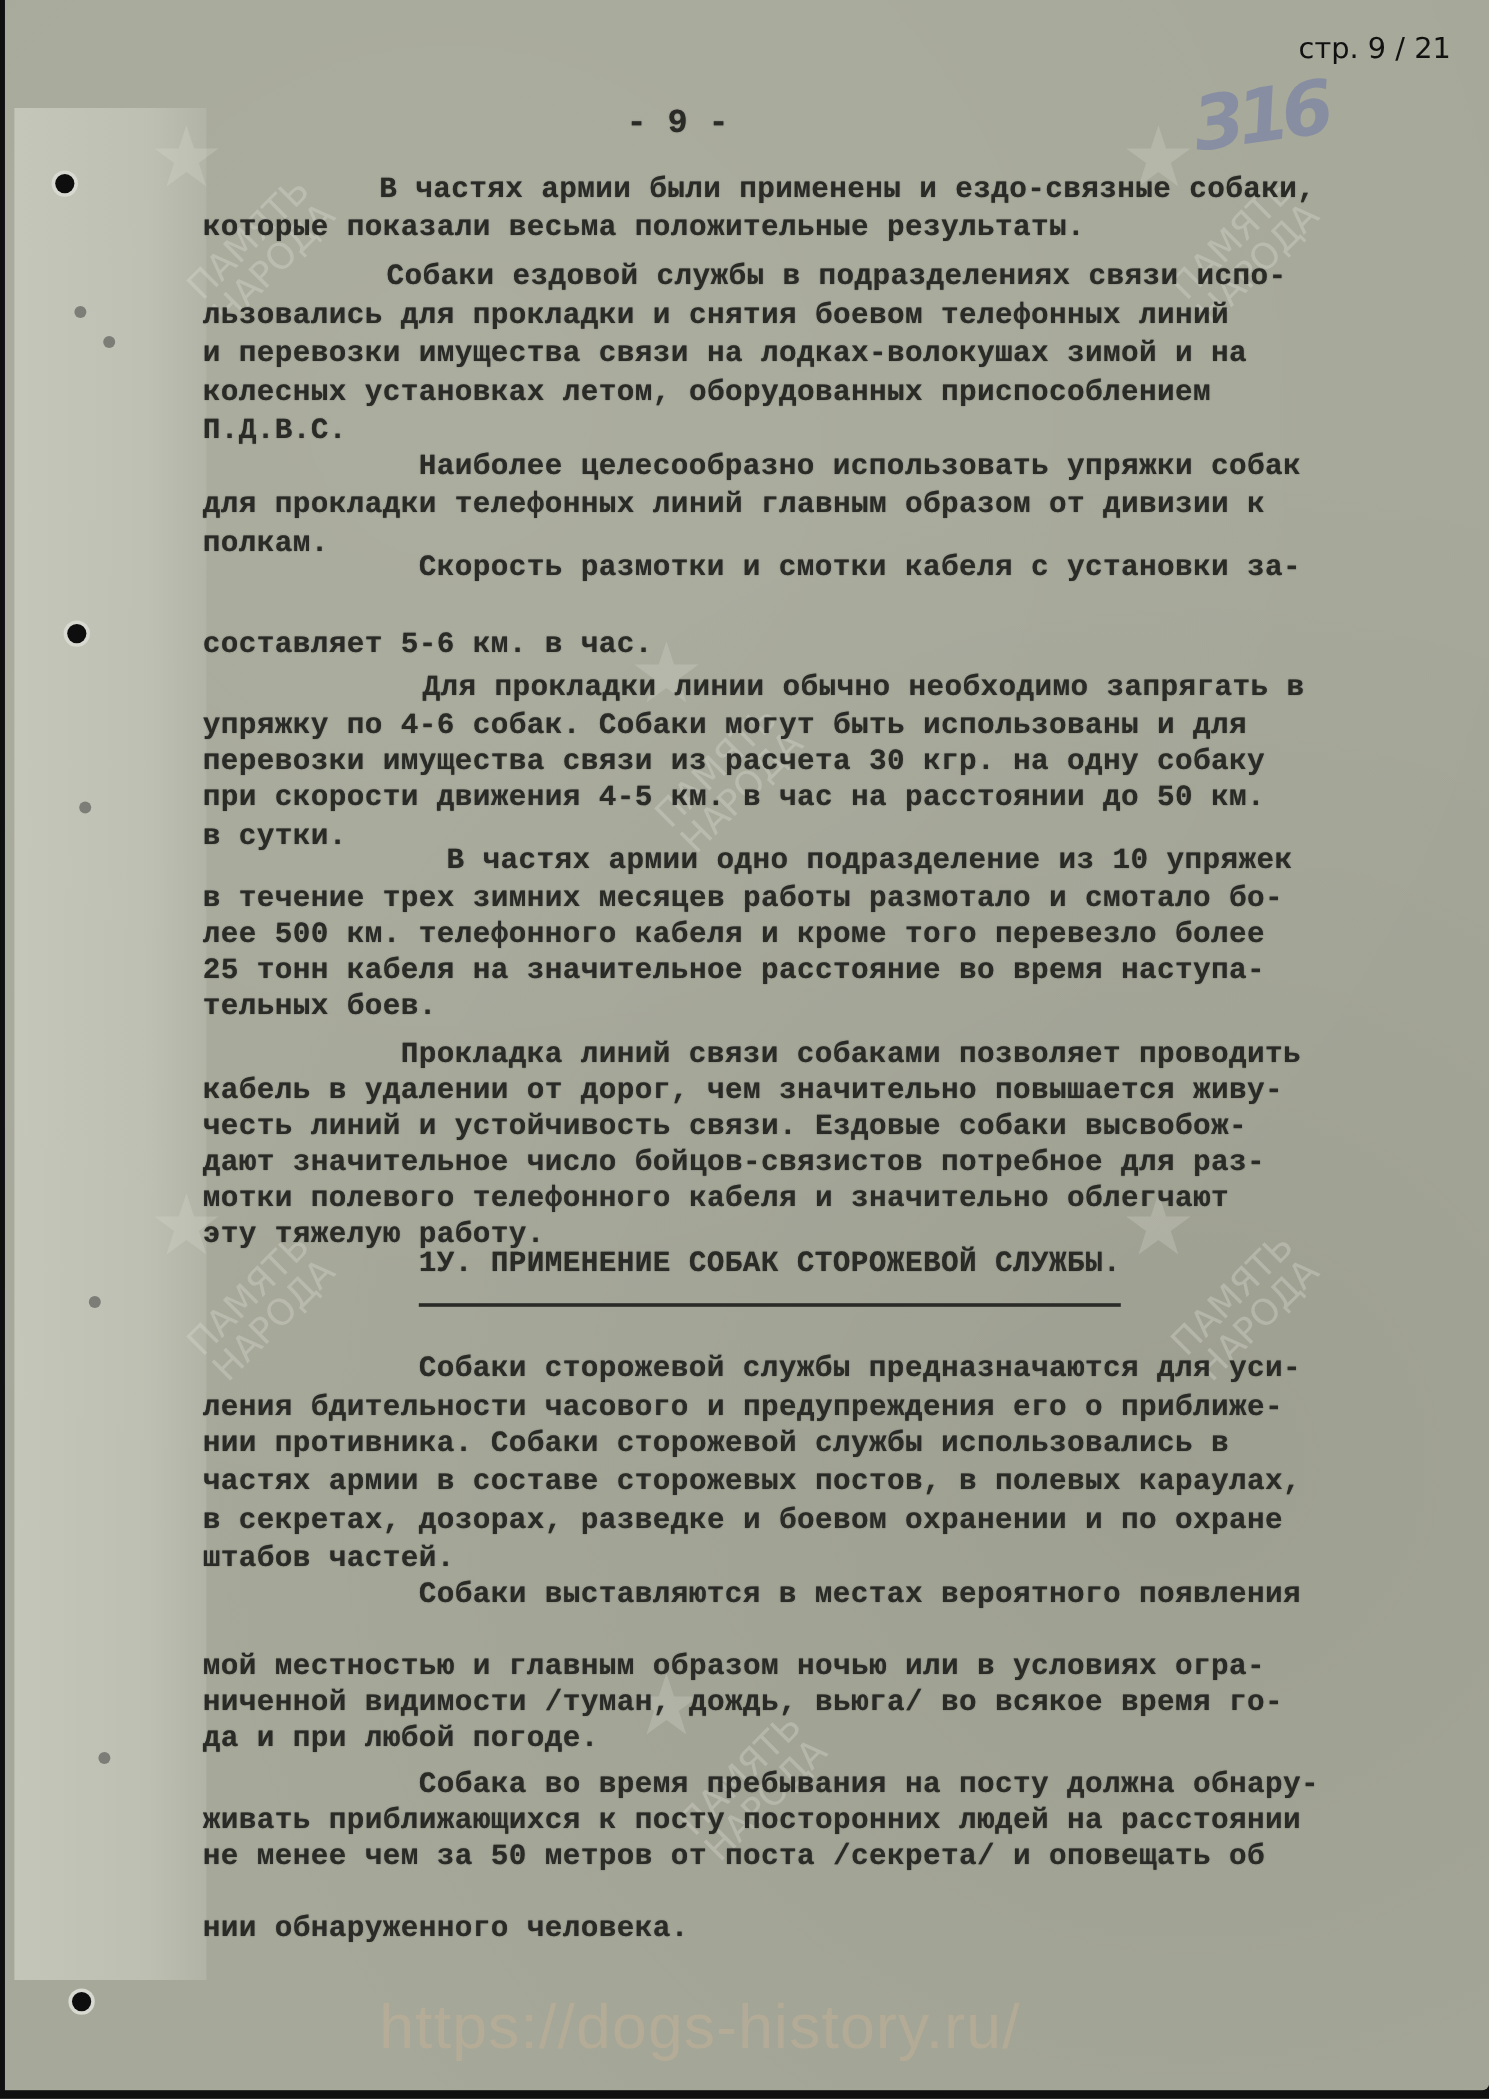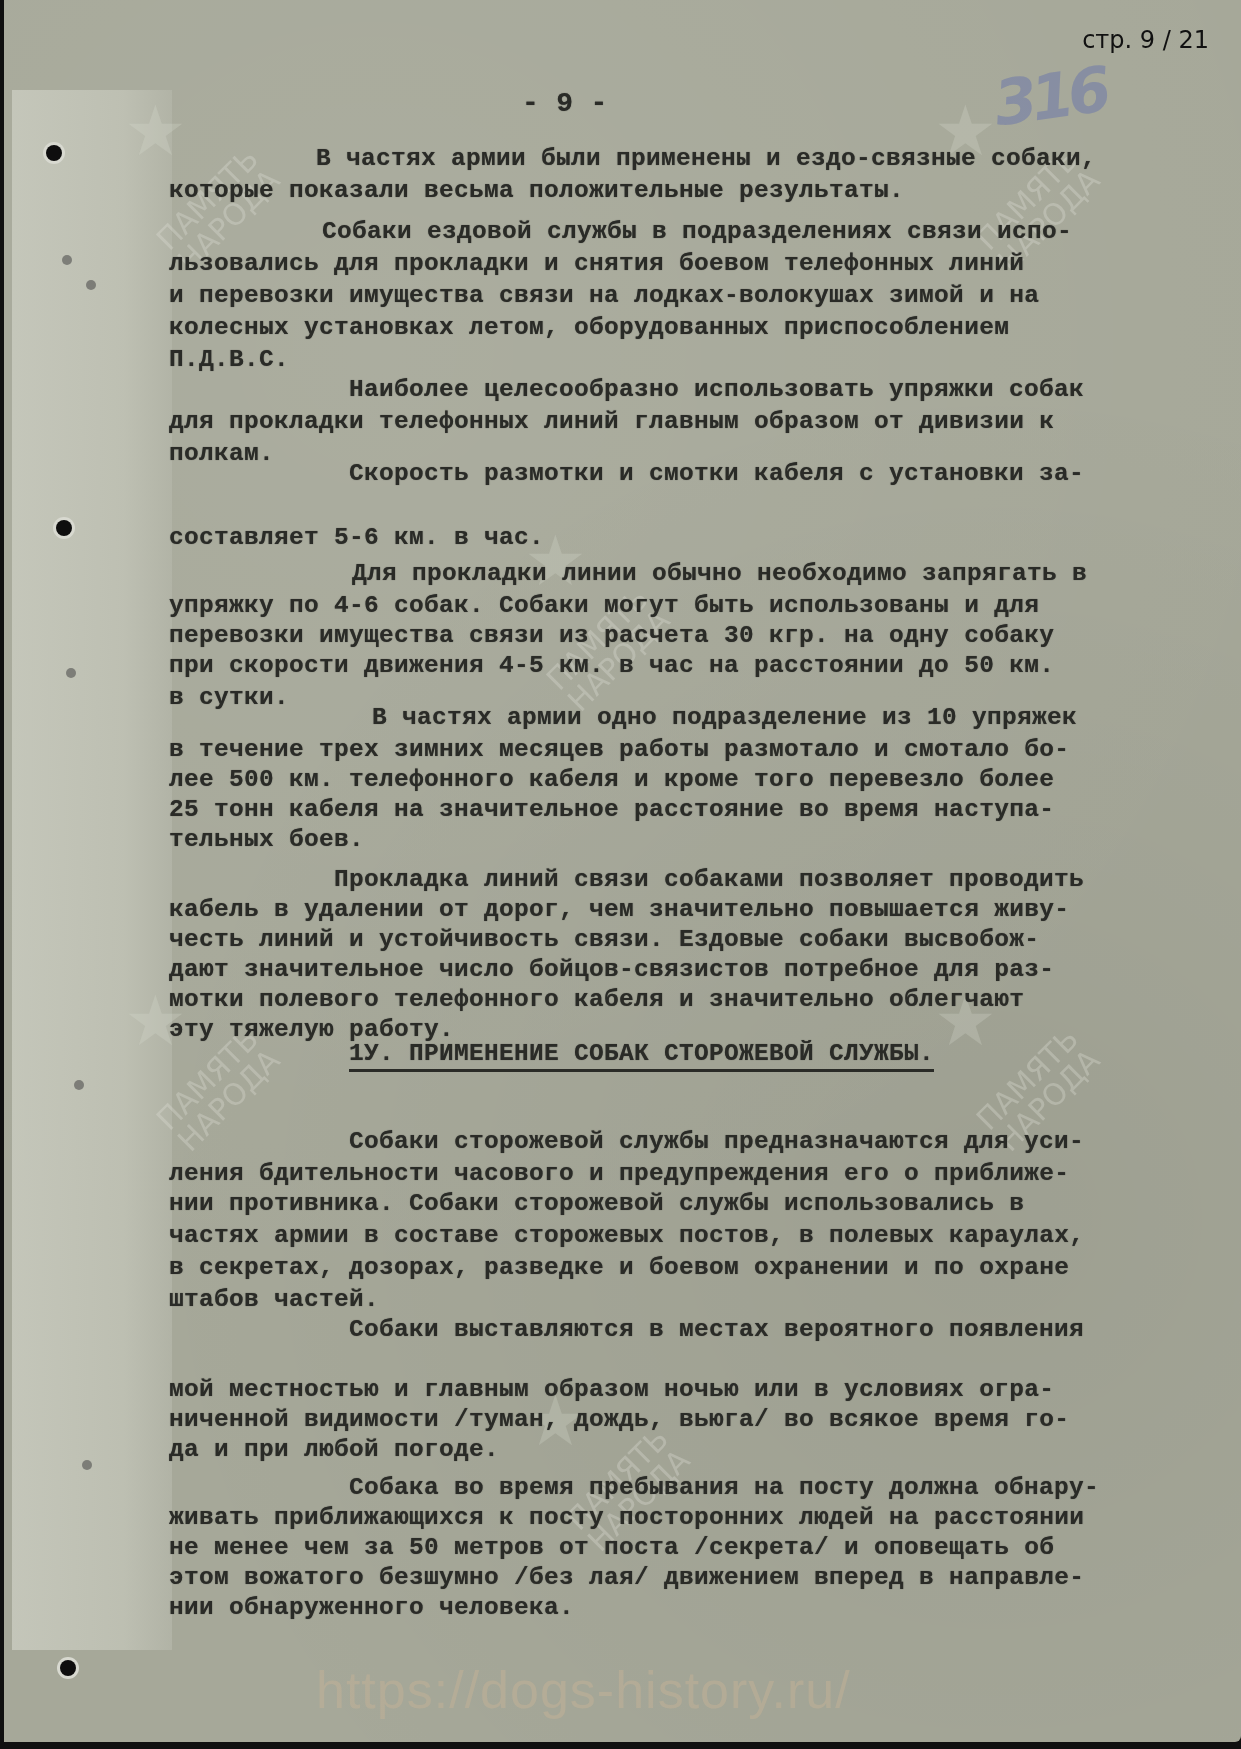--- a/index.html
+++ b/index.html
@@ -55,21 +55,21 @@
       position: absolute; left: 0; top: 0; width: 100%; height: 100%;
       color: #2a2b27;
       font-family: "Liberation Mono", "DejaVu Sans Mono", monospace;
       font-weight: bold; font-size: 24.5px; letter-spacing: 0.3px;
       text-shadow: 0 0 1px rgba(30,30,30,0.6);
     }
     .line { position: absolute; white-space: pre; }
     .page-number { position: absolute; left: 518px; top: 88px; font-size: 28px; }
     .heading {
       position: absolute; left: 345px; top: 1040px; white-space: pre;
-      border-bottom: 3px solid #2a2b27; padding-bottom: 2px;
+      border-bottom: 3px solid #2a2b27; padding-bottom: 19px;
     }
     .footer-url {
       position: absolute; left: 312px; top: 1660px;
       font-family: "Liberation Sans", sans-serif; font-size: 52px;
       color: rgba(200,180,150,0.45); letter-spacing: 1px;
     }
   </style>
 </head>
 <body>
 
@@ -143,19 +143,18 @@
       <div class="line" style="left: 165px; top: 1222px;">частях армии в составе сторожевых постов, в полевых караулах,</div>
       <div class="line" style="left: 165px; top: 1254px;">в секретах, дозорах, разведке и боевом охранении и по охране</div>
       <div class="line" style="left: 165px; top: 1286px;">штабов частей.</div>
       <div class="line" style="left: 345px; top: 1316px;">Собаки выставляются в местах вероятного появления</div>
       <div class="line" style="left: 165px; top: 1376px;">мой местностью и главным образом ночью или в условиях огра-</div>
       <div class="line" style="left: 165px; top: 1406px;">ниченной видимости /туман, дождь, вьюга/ во всякое время го-</div>
       <div class="line" style="left: 165px; top: 1436px;">да и при любой погоде.</div>
       <div class="line" style="left: 345px; top: 1474px;">Собака во время пребывания на посту должна обнару-</div>
       <div class="line" style="left: 165px; top: 1504px;">живать приближающихся к посту посторонних людей на расстоянии</div>
       <div class="line" style="left: 165px; top: 1534px;">не менее чем за 50 метров от поста /секрета/ и оповещать об</div>
-      <div class="line" style="left: 165px; top: 1564px;">этом вожатого безшумно /без лая/ движением вперед в направле-</div>
       <div class="line" style="left: 165px; top: 1594px;">нии обнаруженного человека.</div>
     </div>
 
   <div class="page-counter">стр. 9 / 21</div>
   <div class="footer-url">https://dogs-history.ru/</div>
 </div>
 
 </body></html>

